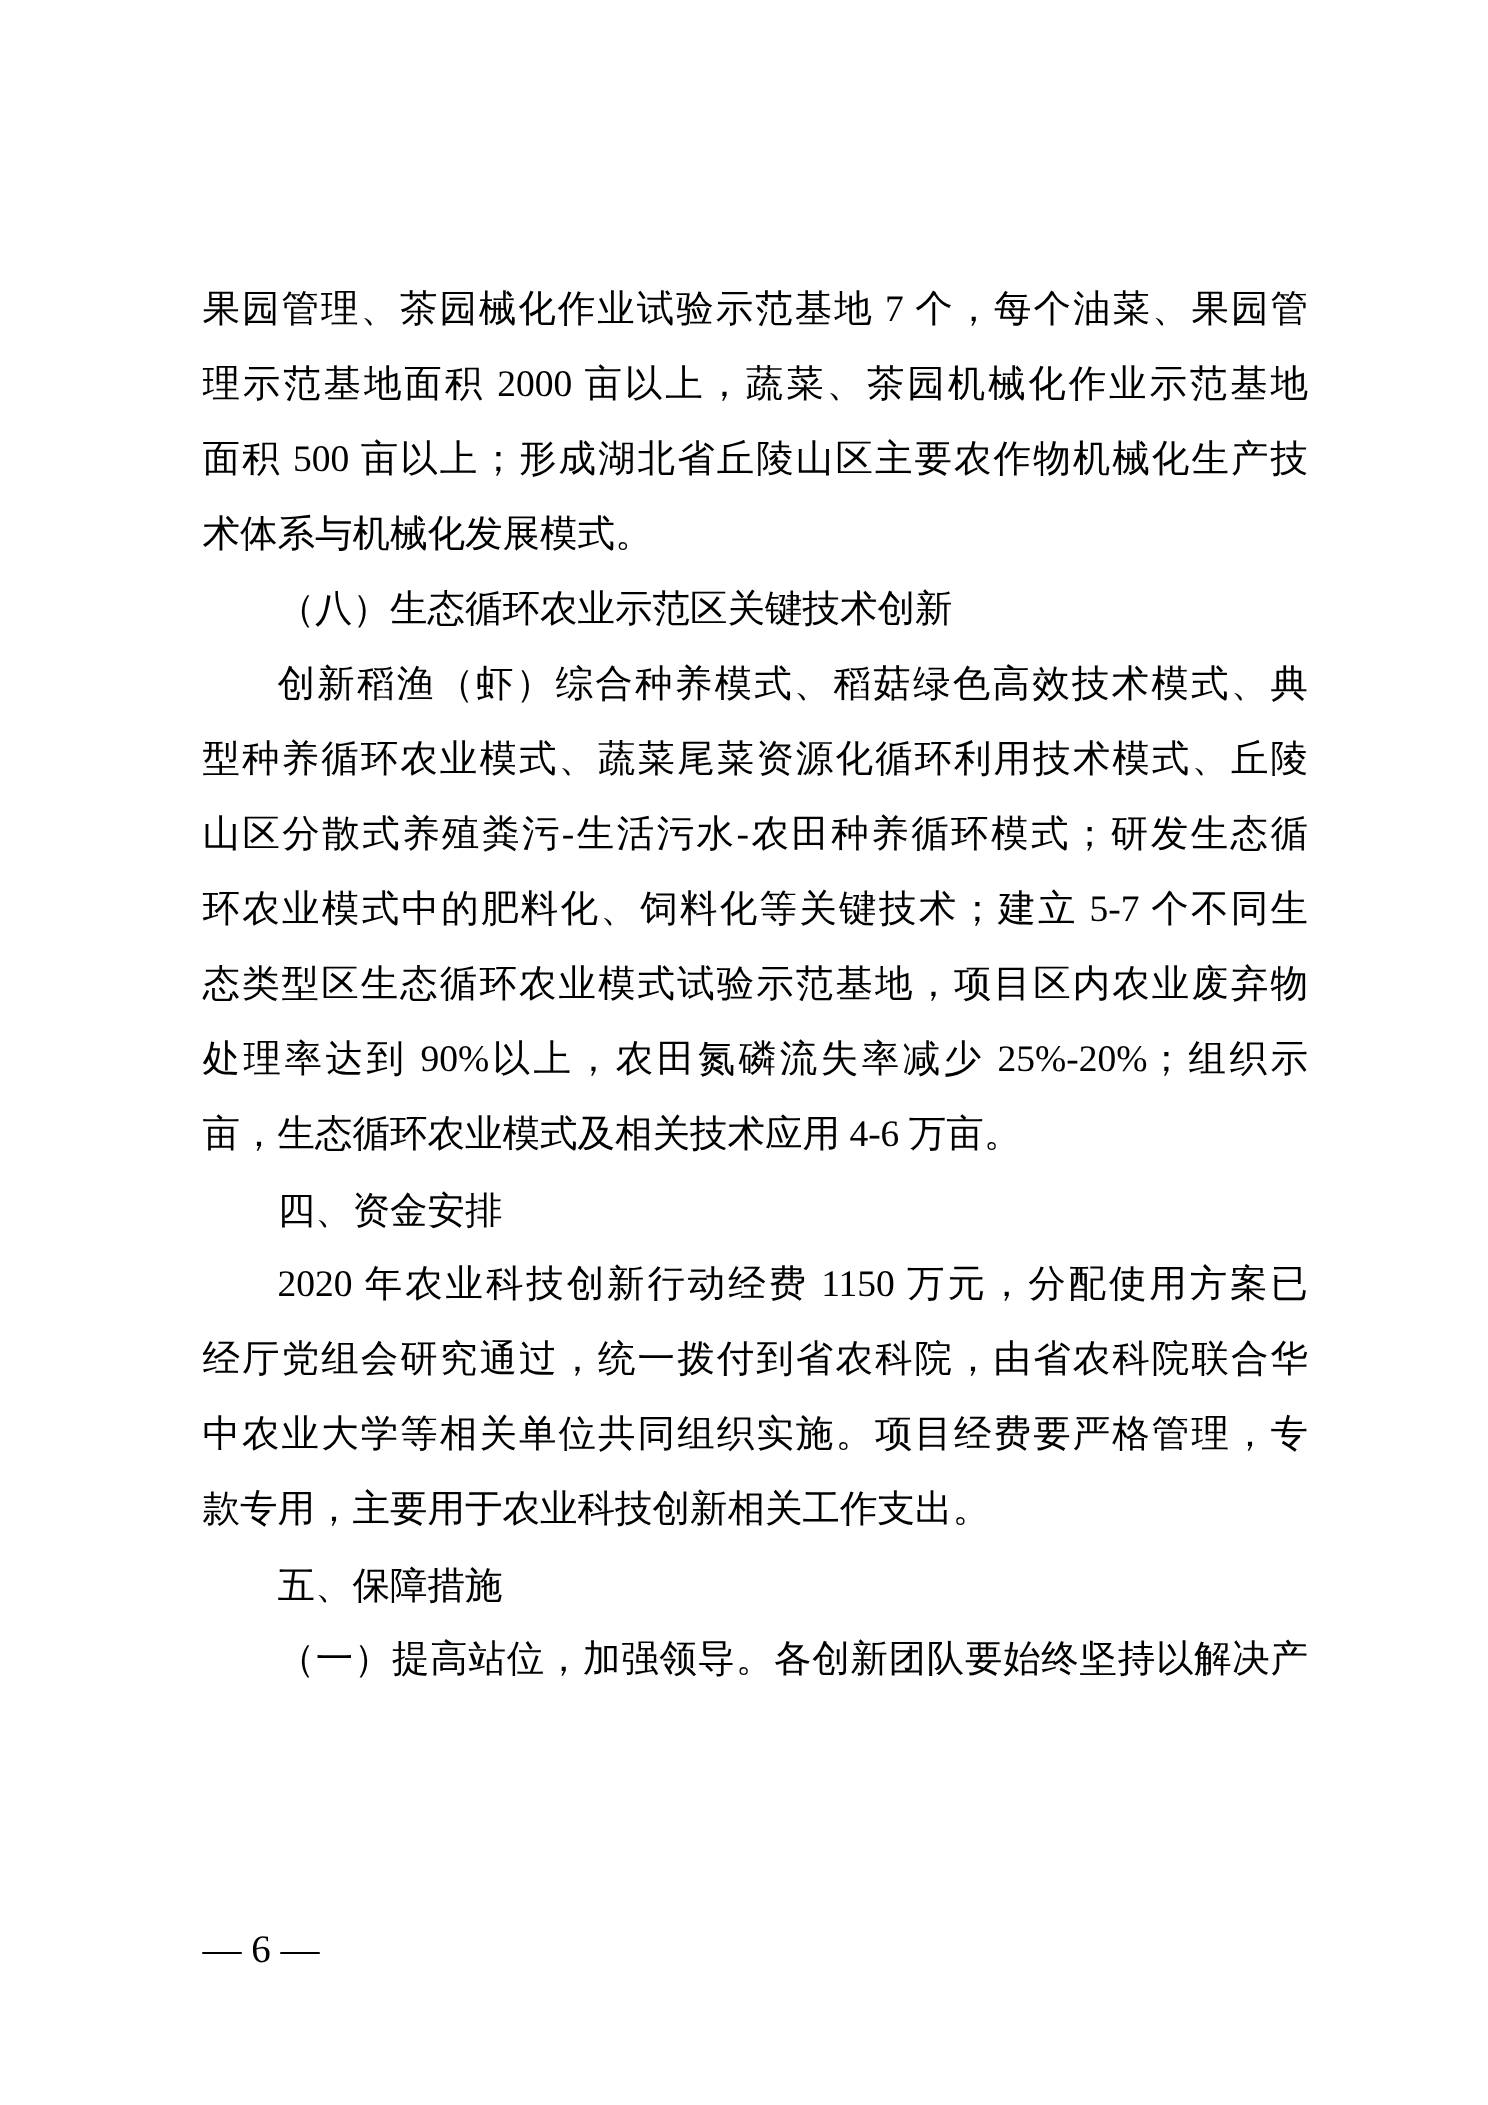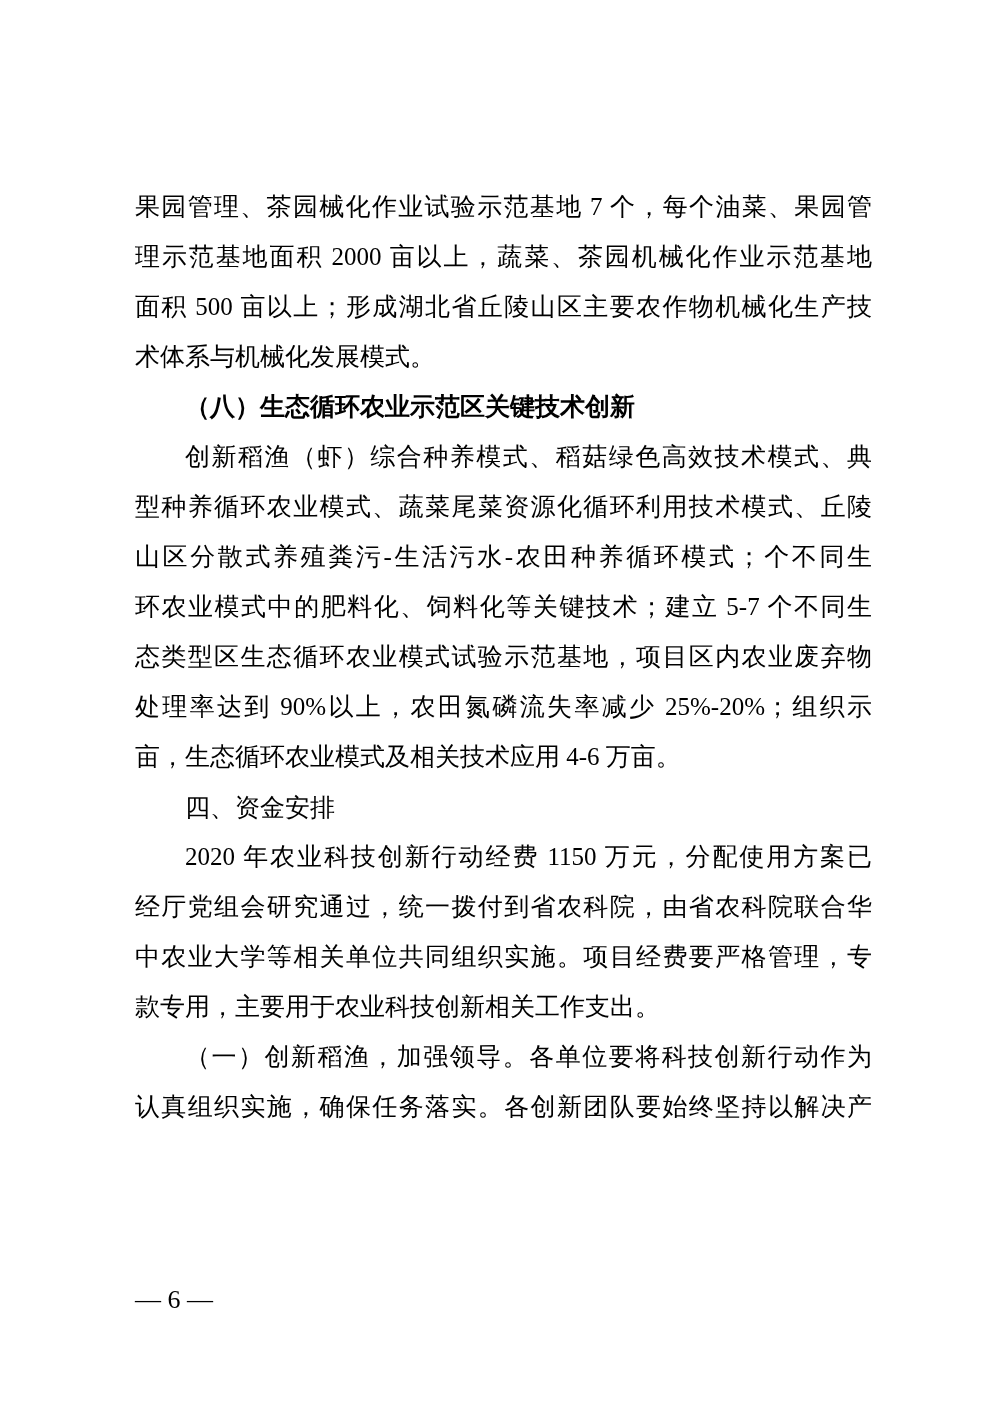--- a/index.html
+++ b/index.html
@@ -35,21 +35,21 @@
   .ln.end {
     text-align: center;
     text-align-last: left;
   }
   .ln.indent {
     text-indent: 50px;
   }
   .head-kai {
     
     font-family: "Liberation Serif", serif;
-    font-weight: bold;
+    font-weight: normal;
   }
   .head-hei {
     
     font-family: "Liberation Sans", sans-serif;
     font-weight: normal;
   }
   .footer {
     position: absolute;
     left: 135px;
     top: 1285px;
@@ -64,27 +64,27 @@
 
 <div class="page">
   <div class="content">
     <div class="ln">果园管理、茶园械化作业试验示范基地 7 个，每个油菜、果园管</div>
     <div class="ln">理示范基地面积 2000 亩以上，蔬菜、茶园机械化作业示范基地</div>
     <div class="ln">面积 500 亩以上；形成湖北省丘陵山区主要农作物机械化生产技</div>
     <div class="ln end">术体系与机械化发展模式。</div>
     <div class="ln end indent head-kai">（八）生态循环农业示范区关键技术创新</div>
     <div class="ln indent">创新稻渔（虾）综合种养模式、稻菇绿色高效技术模式、典</div>
     <div class="ln">型种养循环农业模式、蔬菜尾菜资源化循环利用技术模式、丘陵</div>
-    <div class="ln">山区分散式养殖粪污-生活污水-农田种养循环模式；个不同生</div>
+    <div class="ln">山区分散式养殖粪污-生活污水-农田种养循环模式；研发生态循</div>
     <div class="ln">环农业模式中的肥料化、饲料化等关键技术；建立 5-7 个不同生</div>
     <div class="ln">态类型区生态循环农业模式试验示范基地，项目区内农业废弃物</div>
     <div class="ln">处理率达到 90%以上，农田氮磷流失率减少 25%-20%；组织示</div>
     <div class="ln end">亩，生态循环农业模式及相关技术应用 4-6 万亩。</div>
     <div class="ln end indent head-hei">四、资金安排</div>
     <div class="ln indent">2020 年农业科技创新行动经费 1150 万元，分配使用方案已</div>
     <div class="ln">经厅党组会研究通过，统一拨付到省农科院，由省农科院联合华</div>
     <div class="ln">中农业大学等相关单位共同组织实施。项目经费要严格管理，专</div>
     <div class="ln end">款专用，主要用于农业科技创新相关工作支出。</div>
-    <div class="ln indent">（一）创新稻渔，加强领导。各单位要将科技创新行动作为</div>
-    <div class="ln">认真组织实施，确保任务落实。各创新团队要始终坚持以解决产</div>
+    <div class="ln end indent head-hei">五、保障措施</div>
+    <div class="ln indent">（一）提高站位，加强领导。各创新团队要始终坚持以解决产</div>
   </div>
   <div class="footer">— 6 —</div>
 </div>
 
 </body></html>

